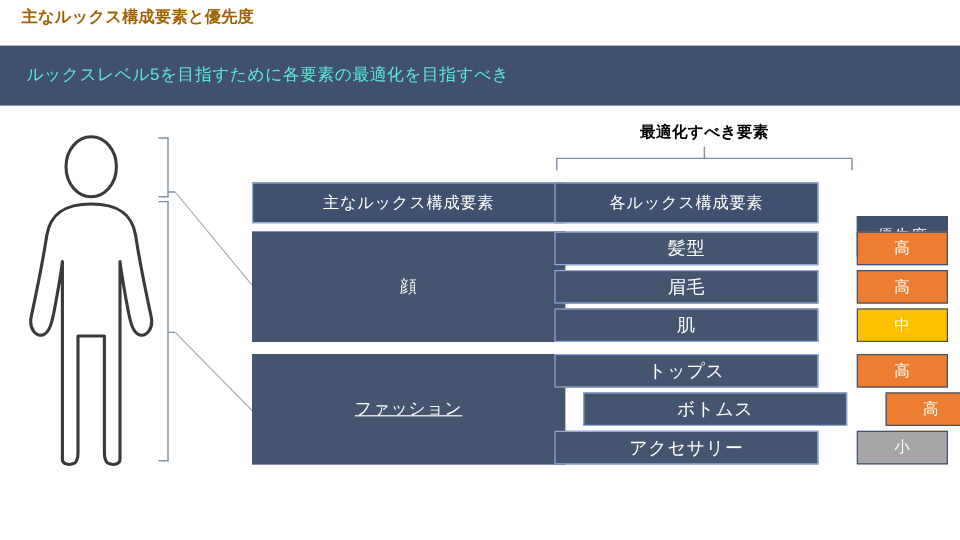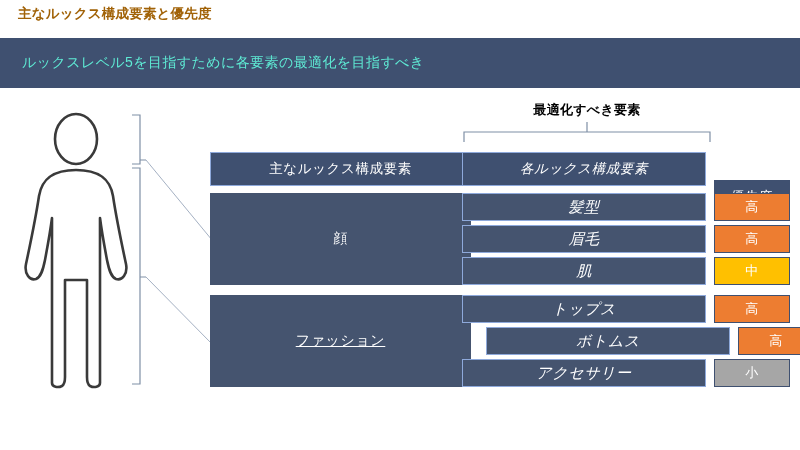--- a/index.html
+++ b/index.html
@@ -107,21 +107,21 @@
     align-items: center;
     justify-content: center;
     color: #ffffff;
     font-size: 15px;
     letter-spacing: 0.6px;
     white-space: nowrap;
   }
 
   
   .col-main   { left: 210px; width: 261px; }
-  .col-sub    { left: 462px; width: 244px; font-style: italic; }
+  .col-sub    { left: 462px; width: 220px; }
   .col-prio   { left: 714px; width: 76px; }
 
   .hdr {
     background: #3f5070;
     border: 1px solid #8ea9db;
     height: 34px;
     top: 152px;
     font-size: 13.5px;
   }
   .hdr.col-prio { border-color: #3f5070; margin-top: 28px; }

